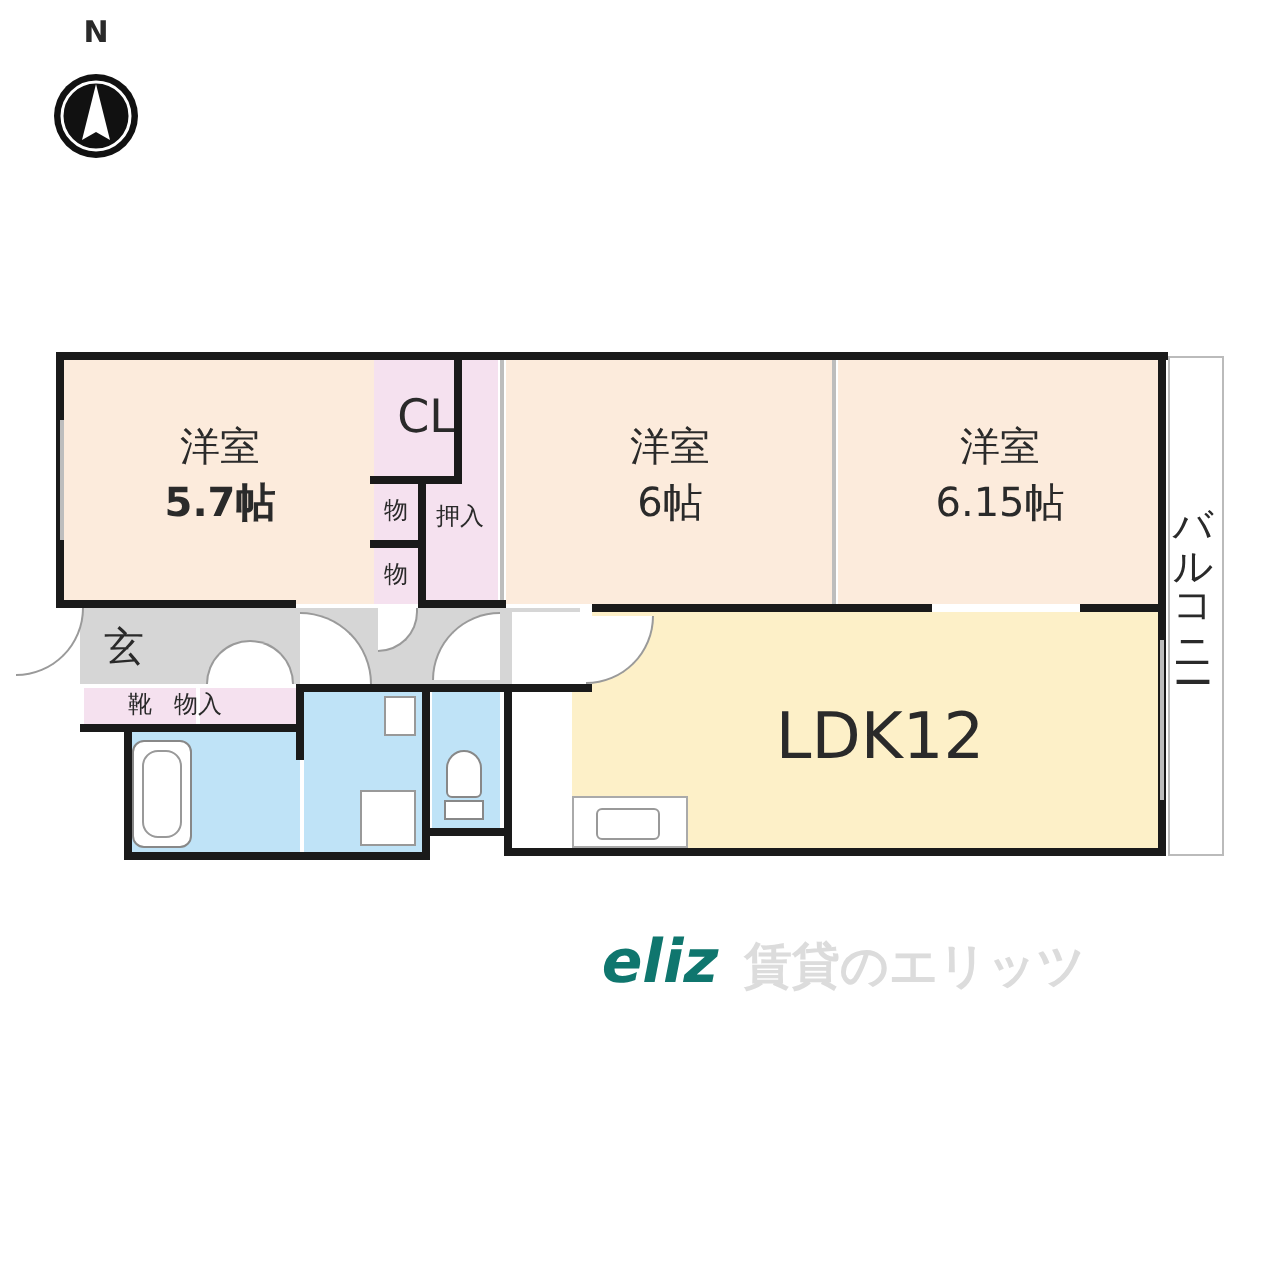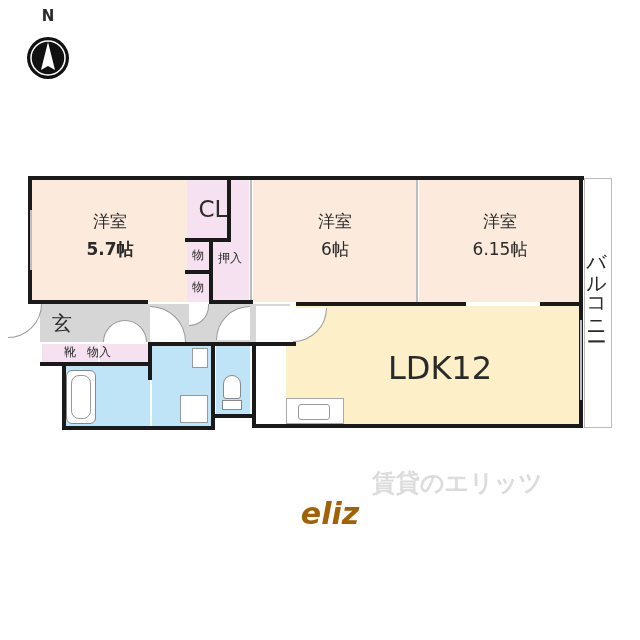--- a/index.html
+++ b/index.html
@@ -2,21 +2,21 @@
 <html><head>
 <meta charset="utf-8">
 <style>
   html,body{margin:0;padding:0;background:#ffffff;}
   body{width:640px;height:640px;position:relative;overflow:hidden;font-family:"DejaVu Sans","Liberation Sans",sans-serif;color:#222;}
   .abs{position:absolute;}
   .room{position:absolute;box-sizing:border-box;}
   .wall{position:absolute;background:#1a1a1a;}
   .thin{position:absolute;background:#bdbdbd;}
   .lbl{position:absolute;text-align:center;line-height:1.1;color:#2a2a2a;}
-  .big{font-size:17px;}
+  .big{font-size:20px;}
   .small{font-size:12px;}
   .door{position:absolute;border:1px solid #9a9a9a;background:#fff;box-sizing:border-box;}
 </style>
 </head>
 <body>
 
 <div class="lbl" style="left:38px;top:8px;width:20px;font-size:15px;font-weight:bold;">N</div>
 <div class="abs" style="left:26px;top:36px;width:44px;height:44px;">
   <svg width="44" height="44" viewBox="0 0 44 44">
     <circle cx="22" cy="22" r="21" fill="#111"></circle>
@@ -106,14 +106,14 @@
 <div class="wall" style="left:148px;top:342px;width:4px;height:38px;"></div>
 <div class="wall" style="left:148px;top:342px;width:104px;height:4px;"></div>
 <div class="wall" style="left:211px;top:342px;width:4px;height:88px;"></div>
 <div class="wall" style="left:211px;top:414px;width:43px;height:4px;"></div>
 
 <div class="thin" style="left:250px;top:180px;width:2px;height:120px;"></div>
 <div class="thin" style="left:416px;top:180px;width:2px;height:122px;"></div>
 <div class="thin" style="left:30px;top:210px;width:2px;height:60px;"></div>
 <div class="thin" style="left:580px;top:320px;width:2px;height:80px;"></div>
 
-<div class="lbl" style="left:290px;top:465px;width:80px;font-size:30px;font-style:italic;font-weight:bold;color:#a16207;margin-top:32px;">eliz</div>
+<div class="lbl" style="left:290px;top:465px;width:80px;font-size:30px;font-style:italic;font-weight:bold;color:#0f766e;">eliz</div>
 <div class="lbl" style="left:372px;top:470px;width:200px;font-size:24px;font-weight:bold;color:#dcdcdc;text-align:left;">賃貸のエリッツ</div>
 
 </body></html>

